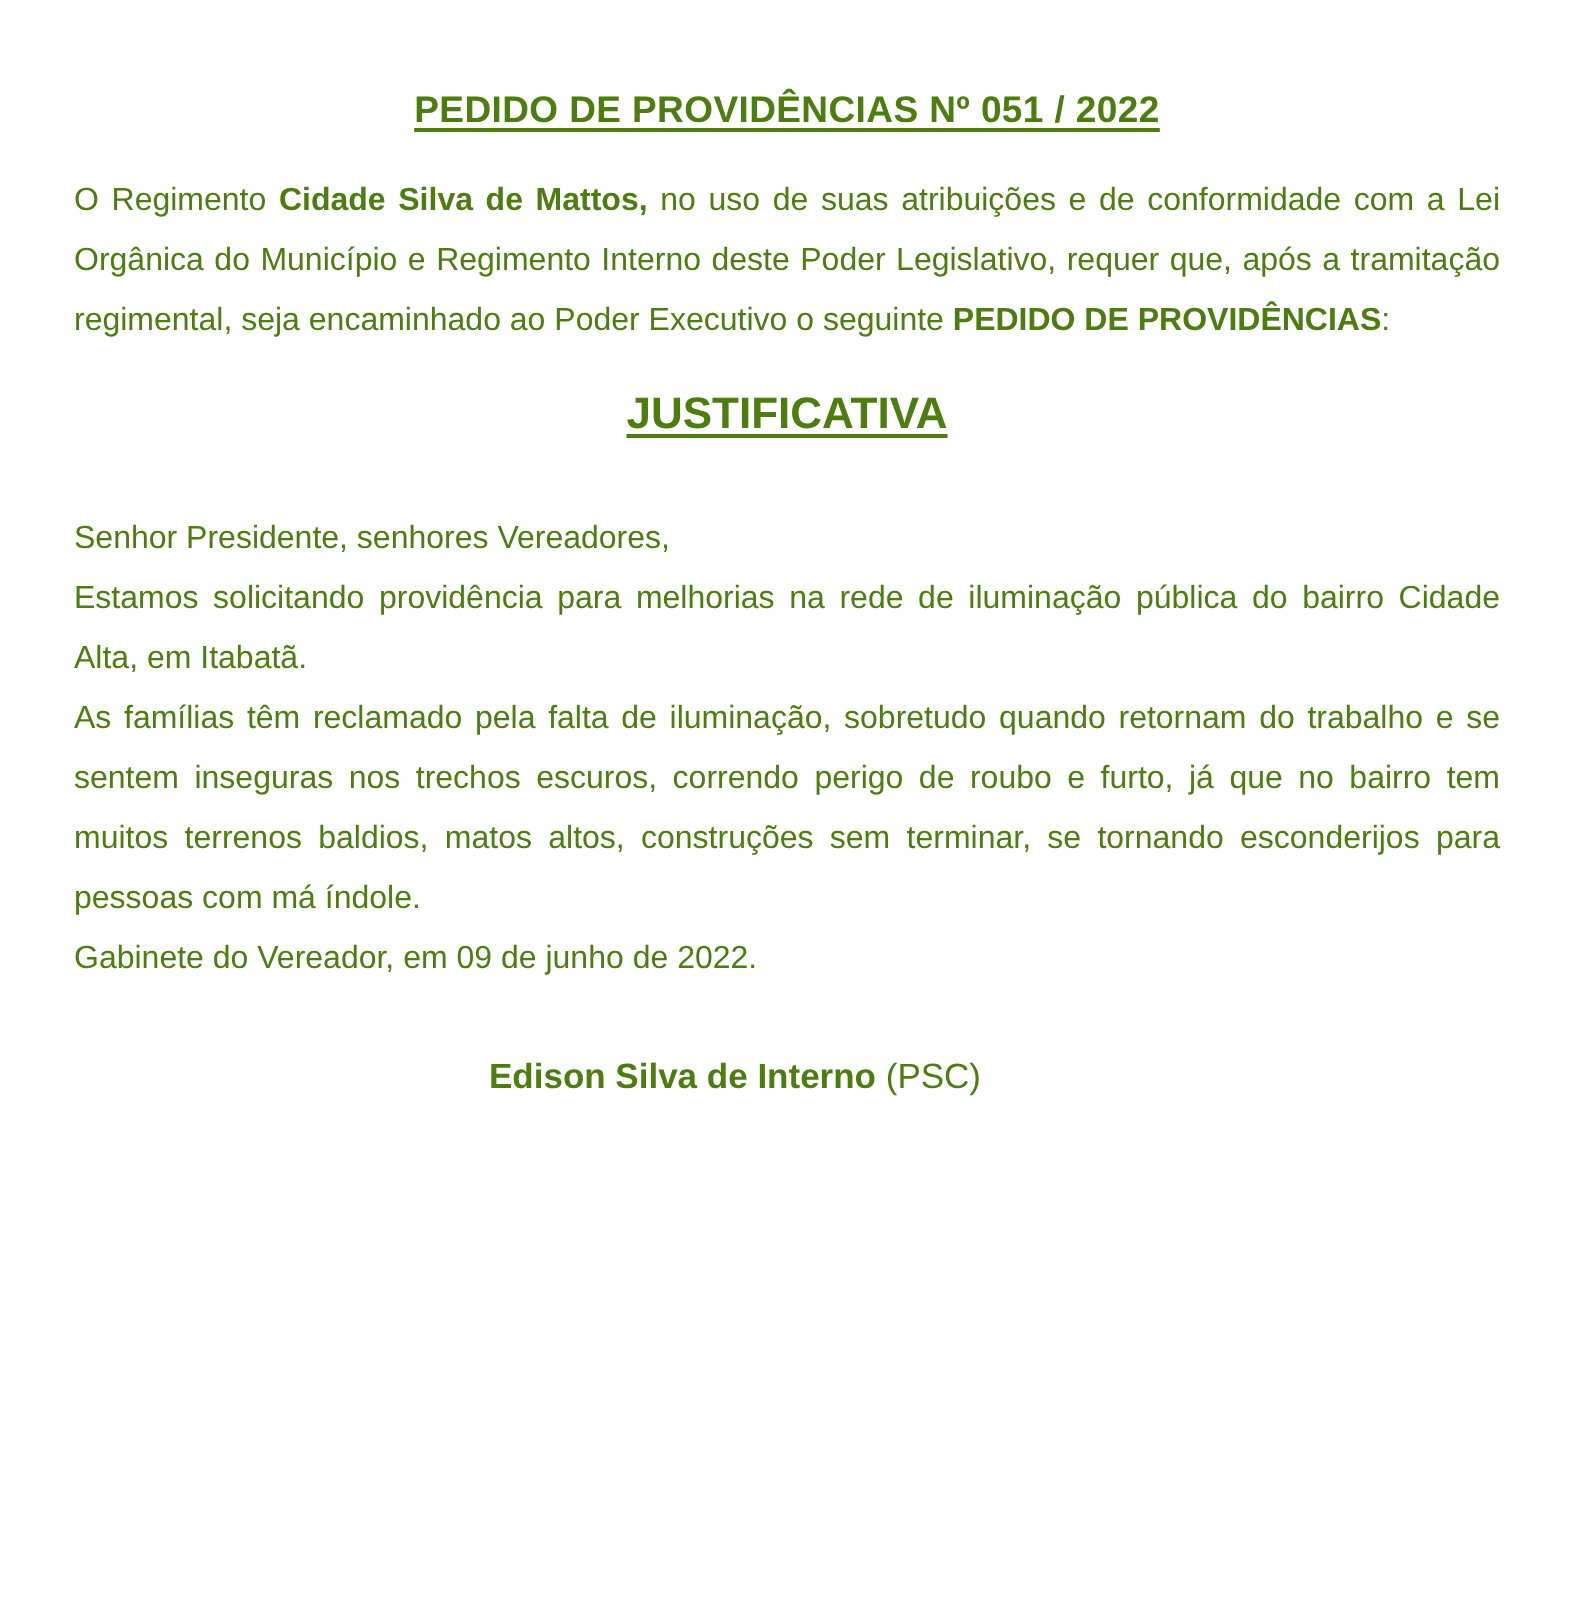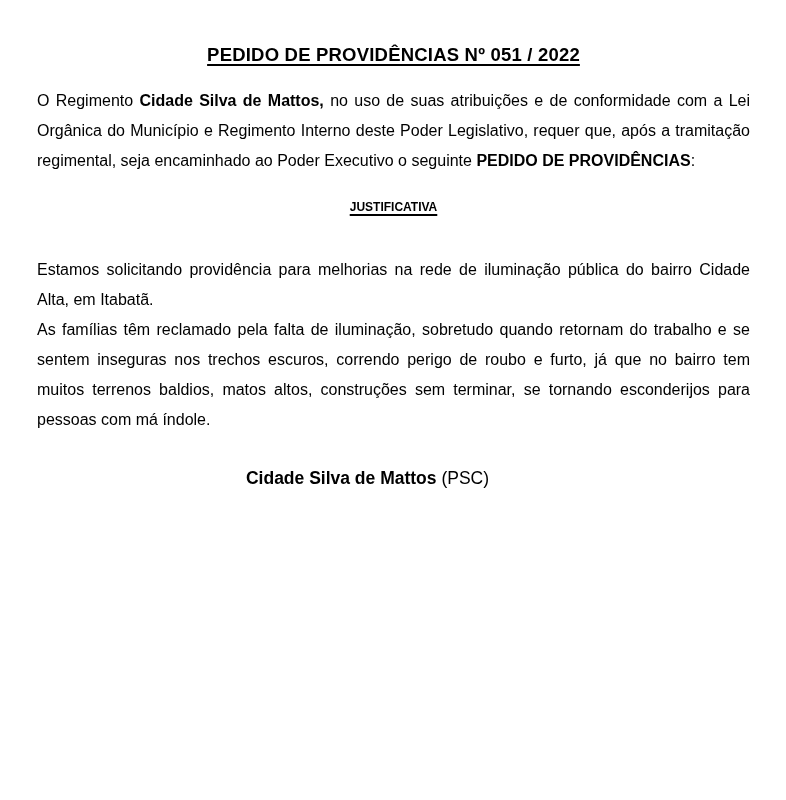--- a/index.html
+++ b/index.html
@@ -9,21 +9,21 @@
     background: #ffffff;
   }
   .page {
     position: relative;
     width: 786px;
     height: 800px;
     box-sizing: border-box;
     background: #ffffff;
     padding: 44px 36px 0 37px;
     font-family: "Liberation Sans", sans-serif;
-    color: #000000;
+    color: #4d7c0f;
     overflow: hidden;
   }
   .doc-title {
     margin: 0;
     text-align: center;
     font-size: 18.5px;
     line-height: 22px;
     font-weight: 700;
     letter-spacing: 0.2px;
   }
@@ -43,21 +43,21 @@
   }
   .request {
     margin: 32px 0 0 303px;
     font-size: 16px;
     line-height: 30px;
     text-align: justify;
   }
   .justification-heading {
     margin: 16px 0 0 0;
     text-align: center;
-    font-size: 12px;
+    font-size: 22px;
     line-height: 30px;
     font-weight: 700;
   }
   .body-text {
     margin: 33px 0 0 0;
     font-size: 16px;
     line-height: 30px;
     text-align: justify;
   }
   .body-text p {
@@ -86,21 +86,23 @@
 <div class="page">
 
   <h1 class="doc-title"><span class="underlined">PEDIDO DE PROVIDÊNCIAS Nº 051 / 2022</span></h1>
 
   <p class="intro"><span>O Regimento </span><strong>Cidade Silva de Mattos,</strong><span> no uso de suas atribuições e de conformidade com a Lei Orgânica do Município e Regimento Interno deste Poder Legislativo, requer que, após a tramitação regimental, seja encaminhado ao Poder Executivo o seguinte </span><strong>PEDIDO DE PROVIDÊNCIAS</strong><span>:</span></p>
 
 
   <h2 class="justification-heading"><span class="underlined">JUSTIFICATIVA</span></h2>
 
   <div class="body-text">
+    <p>Senhor Presidente, senhores Vereadores,</p>
     <p>Estamos solicitando providência para melhorias na rede de iluminação pública do bairro Cidade Alta, em Itabatã.</p>
     <p>As famílias têm reclamado pela falta de iluminação, sobretudo quando retornam do trabalho e se sentem inseguras nos trechos escuros, correndo perigo de roubo e furto, já que no bairro tem muitos terrenos baldios, matos altos, construções sem terminar, se tornando esconderijos para pessoas com má índole.</p>
+    <p>Gabinete do Vereador, em 09 de junho de 2022.</p>
   </div>
 
   <div class="signature">
-    <div class="sig-name"><strong>Cidade Silva de Mattos</strong><span> (PSC)</span></div>
+    <div class="sig-name"><strong>Edison Silva de Interno</strong><span> (PSC)</span></div>
   </div>
 
 </div>
 
 </body></html>

